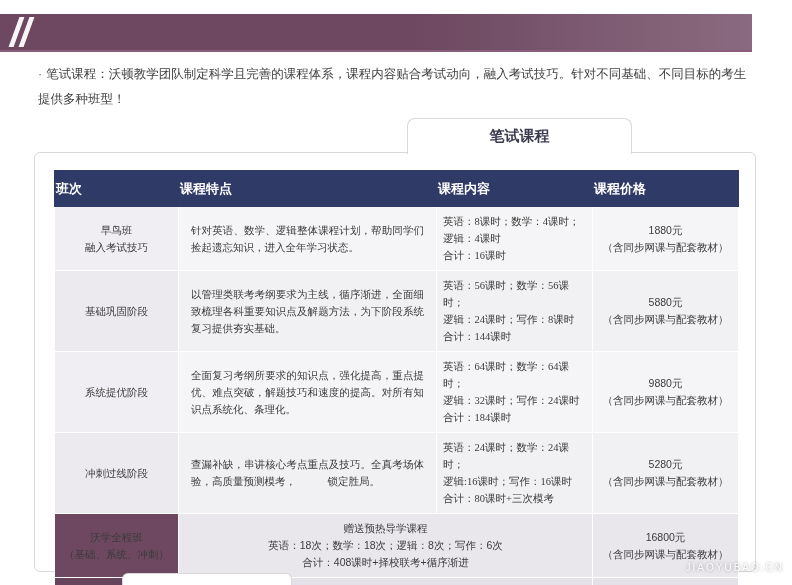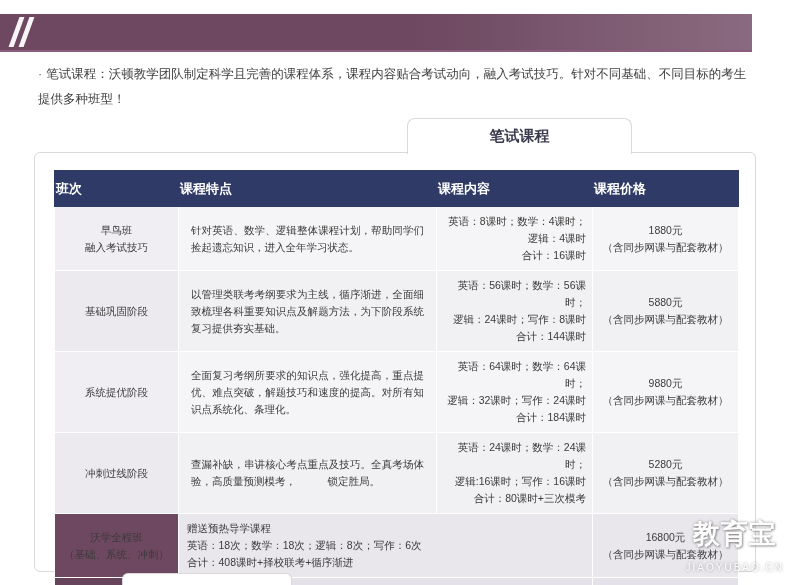--- a/index.html
+++ b/index.html
@@ -146,22 +146,23 @@
     text-align: center;
     padding: 6px 4px;
   }
   .cell-特点 {
     background: #f5f4f6;
     padding: 8px 12px;
     text-align: justify;
   }
   .cell-内容 {
     background: #f5f4f6;
-    text-align: right;
+    text-align: left;
     padding: 6px 6px;
+    font-family: Liberation Serif, serif;
   }
   .cell-价格 {
     background: #f5f4f6;
     text-align: center;
     padding: 6px 6px;
   }
   .row-alt .cell-班次 { background: #eceaef; margin-top: 8px; }
   .row-alt .cell-特点,
   .row-alt .cell-内容,
   .row-alt .cell-价格 { background: #f1f0f3; }
@@ -169,21 +170,21 @@
   
   .cell-班次-p {
     background: #6d4860;
     color: #ffffff;
     text-align: center;
     padding: 6px 4px;
     line-height: 17px;
   }
   .cell-mid-p {
     background: #e9e6ec;
-    text-align: left;
+    text-align: center;
     padding: 6px 8px;
     line-height: 18px;
   }
   .cell-价格-p {
     background: #e9e6ec;
     text-align: center;
     padding: 6px 6px;
     line-height: 17px;
   }
   .row-alt2 .cell-班次-p { background: #68445c; }
@@ -341,15 +342,14 @@
         <span class="price-main">13800元</span>
 
       </td>
     </tr>
   </tbody>
 </table>
 
 <div class="bottom-tab"></div>
 
 <div class="watermark">
-  <span class="wm-main">教育宝</span>
   <span class="wm-sub">JIAOYUBAO.CN</span>
 </div>
 
 </body></html>

